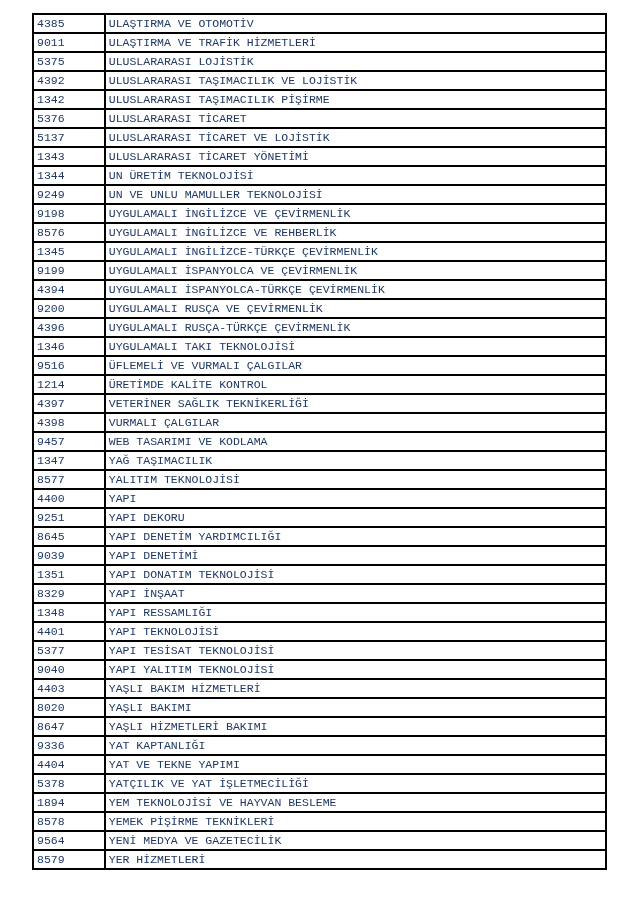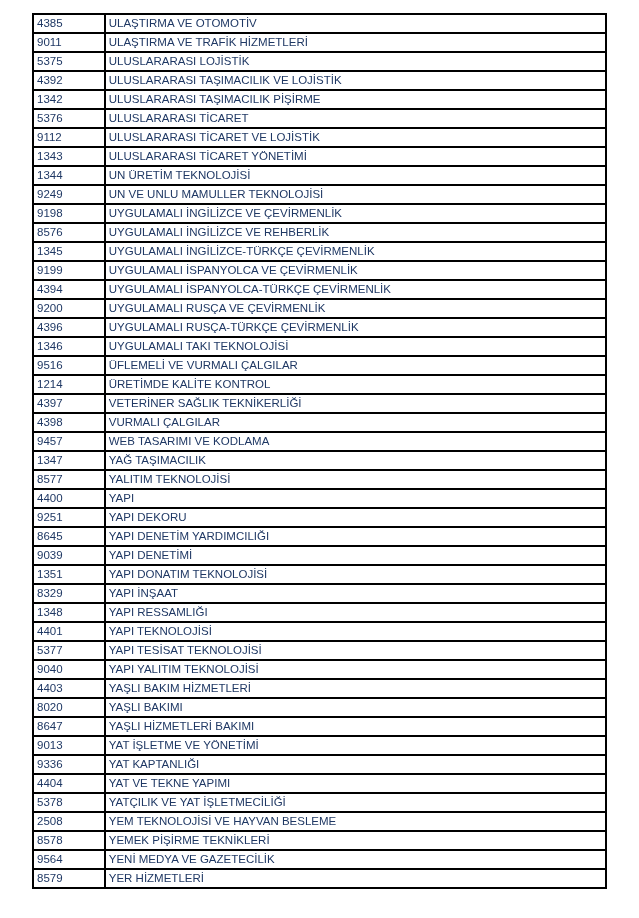--- a/index.html
+++ b/index.html
@@ -13,20 +13,21 @@
     height: 918px;
     background: var(--bg-color);
     font-family: "Liberation Sans", sans-serif;
     overflow: hidden;
   }
   .page {
     position: relative;
     width: 639px;
     height: 918px;
     background: var(--bg-color);
+    font-family: Liberation Mono, monospace;
   }
   table.program-table {
     position: absolute;
     left: 32px;
     top: 13px;
     width: 575px;
     border-collapse: collapse;
     table-layout: fixed;
   }
   table.program-table td {
@@ -75,21 +76,21 @@
     <td class="col-code">1342</td>
     <td class="col-name">ULUSLARARASI TAŞIMACILIK PİŞİRME</td>
   </tr>
 
   <tr>
     <td class="col-code">5376</td>
     <td class="col-name">ULUSLARARASI TİCARET</td>
   </tr>
 
   <tr>
-    <td class="col-code">9112</td>
+    <td class="col-code">5137</td>
     <td class="col-name">ULUSLARARASI TİCARET VE LOJİSTİK</td>
   </tr>
 
   <tr>
     <td class="col-code">1343</td>
     <td class="col-name">ULUSLARARASI TİCARET YÖNETİMİ</td>
   </tr>
 
   <tr>
     <td class="col-code">1344</td>
@@ -235,42 +236,38 @@
   <tr>
     <td class="col-code">8020</td>
     <td class="col-name">YAŞLI BAKIMI</td>
   </tr>
 
   <tr>
     <td class="col-code">8647</td>
     <td class="col-name">YAŞLI HİZMETLERİ BAKIMI</td>
   </tr>
 
-  <tr>
-    <td class="col-code">9013</td>
-    <td class="col-name">YAT İŞLETME VE YÖNETİMİ</td>
-  </tr>
 
   <tr>
     <td class="col-code">9336</td>
     <td class="col-name">YAT KAPTANLIĞI</td>
   </tr>
 
   <tr>
     <td class="col-code">4404</td>
     <td class="col-name">YAT VE TEKNE YAPIMI</td>
   </tr>
 
   <tr>
     <td class="col-code">5378</td>
     <td class="col-name">YATÇILIK VE YAT İŞLETMECİLİĞİ</td>
   </tr>
 
   <tr>
-    <td class="col-code">2508</td>
+    <td class="col-code">1894</td>
     <td class="col-name">YEM TEKNOLOJİSİ VE HAYVAN BESLEME</td>
   </tr>
 
   <tr>
     <td class="col-code">8578</td>
     <td class="col-name">YEMEK PİŞİRME TEKNİKLERİ</td>
   </tr>
 
   <tr>
     <td class="col-code">9564</td>

